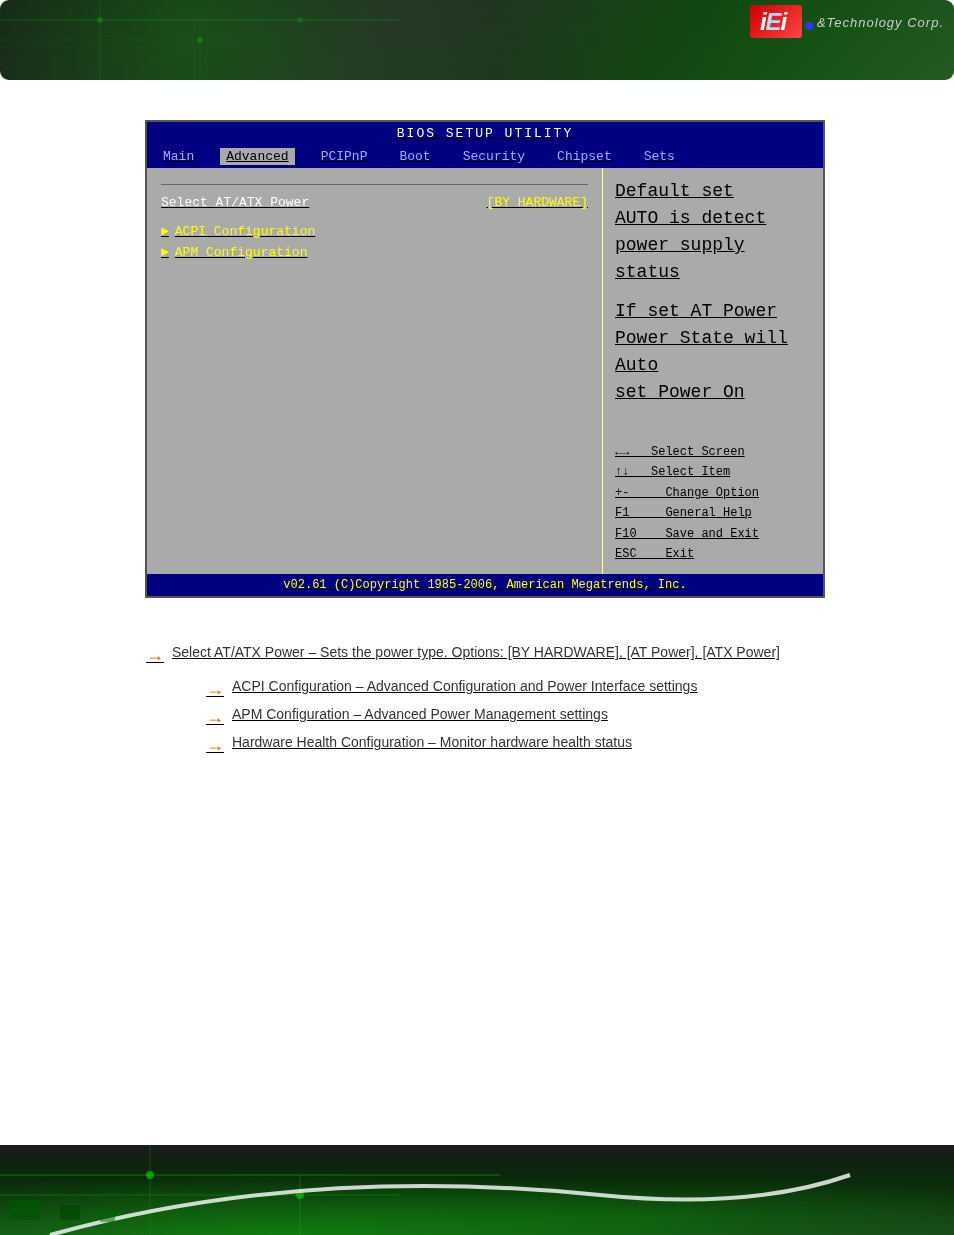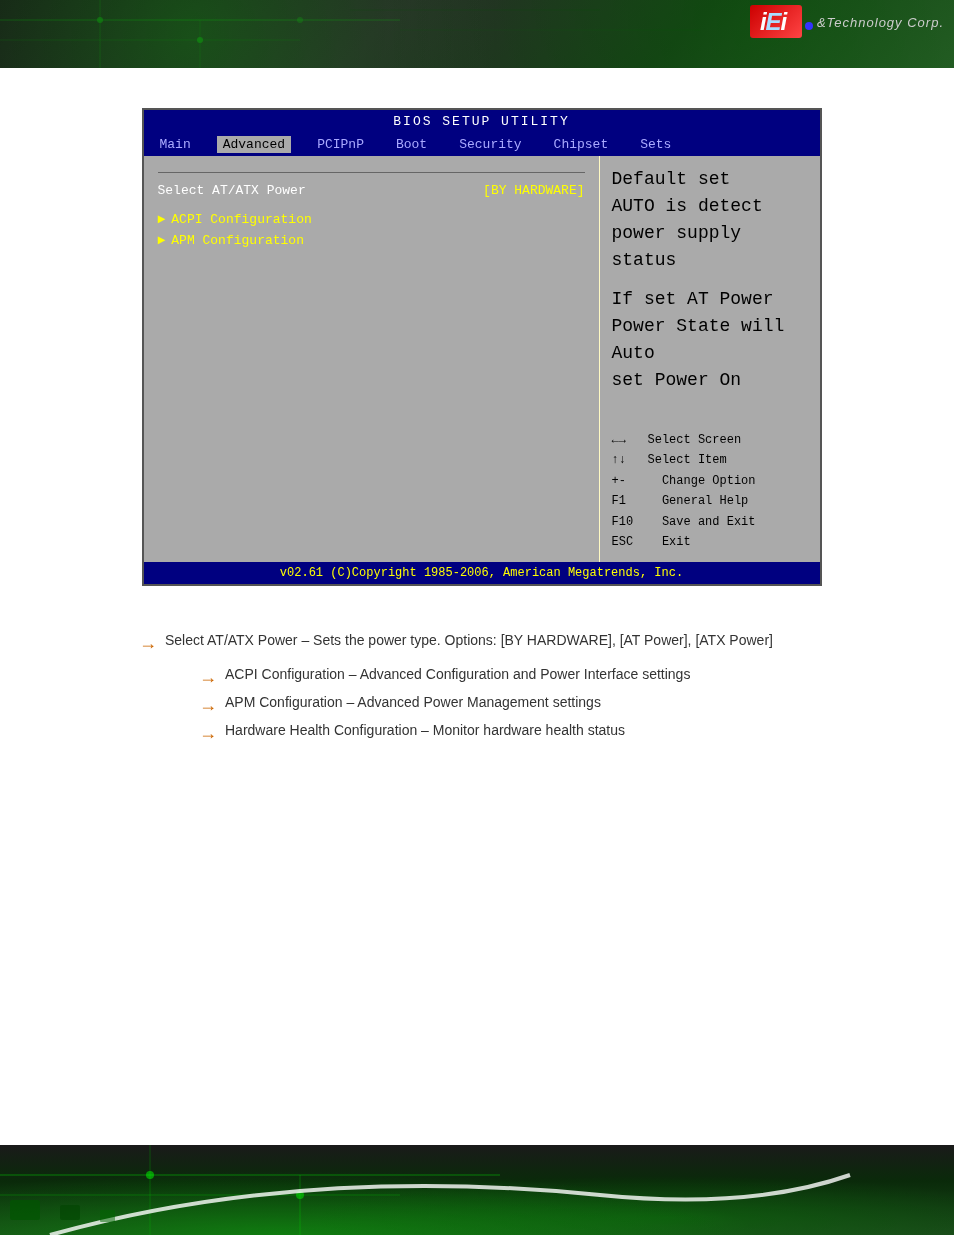--- a/index.html
+++ b/index.html
@@ -9,24 +9,25 @@
       height: 1235px;
       background: #ffffff;
       font-family: Arial, sans-serif;
       overflow: hidden;
       position: relative;
     }
 
     
     .top-banner {
       width: 100%;
-      height: 68px;
+      height: 80px;
       background: linear-gradient(135deg, #1a1a1a 0%, #2a2a2a 40%, #1a3a1a 70%, #2a5a2a 100%);
       position: relative;
       overflow: hidden;
+      border-radius: 9px;
     }
 
     .top-banner::before {
       content: '';
       position: absolute;
       top: 0; left: 0; right: 0; bottom: 0;
       background: 
         radial-gradient(circle at 20% 50%, rgba(0,180,0,0.3) 0%, transparent 40%),
         radial-gradient(circle at 80% 30%, rgba(0,100,0,0.4) 0%, transparent 50%);
     }
@@ -230,21 +231,21 @@
     <div>
       <span style="background:linear-gradient(135deg,#cc0000,#ff4444);color:white;font-weight:900;font-size:24px;padding:3px 10px;border-radius:3px;font-style:italic;letter-spacing:-1px;font-family:Arial,sans-serif;">
         i<span style="color:#aaddff;">E</span>i
       </span>
       <span style="display:inline-block;width:8px;height:8px;background:#3333ff;border-radius:50%;margin-left:3px;vertical-align:middle;"></span>
     </div>
     <span style="color:#cccccc;font-size:13px;font-style:italic;letter-spacing:1px;font-family:Arial,sans-serif;">&amp;Technology Corp.</span>
   </div>
 </div>
 
-<div style="background:#ffffff; padding: 10px 0 0 9px;">
+<div style="background:#ffffff; padding: 10px 0 0 16px; text-decoration: underline;">
 
   <div class="bios-container">
 
     <div class="bios-title-bar">BIOS  SETUP  UTILITY</div>
 
     <div class="bios-menu-bar">
       <span class="bios-menu-item">Main</span>
       <span class="bios-menu-item active">Advanced</span>
       <span class="bios-menu-item">PCIPnP</span>
       <span class="bios-menu-item">Boot</span>

